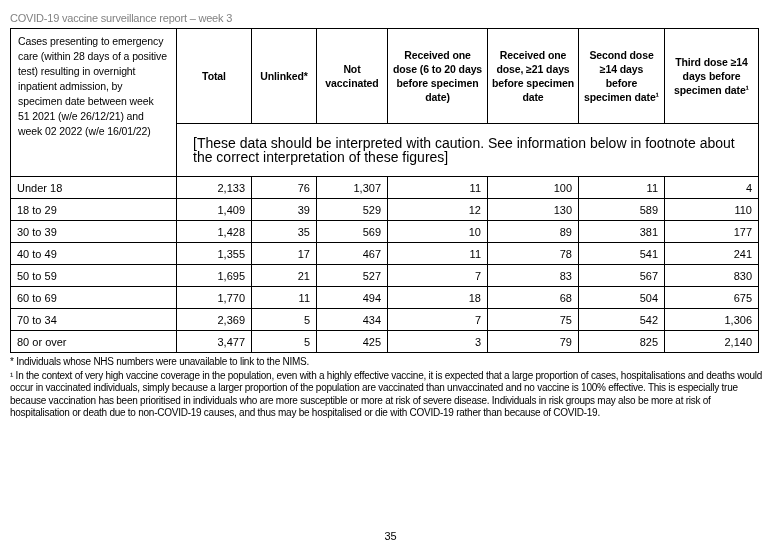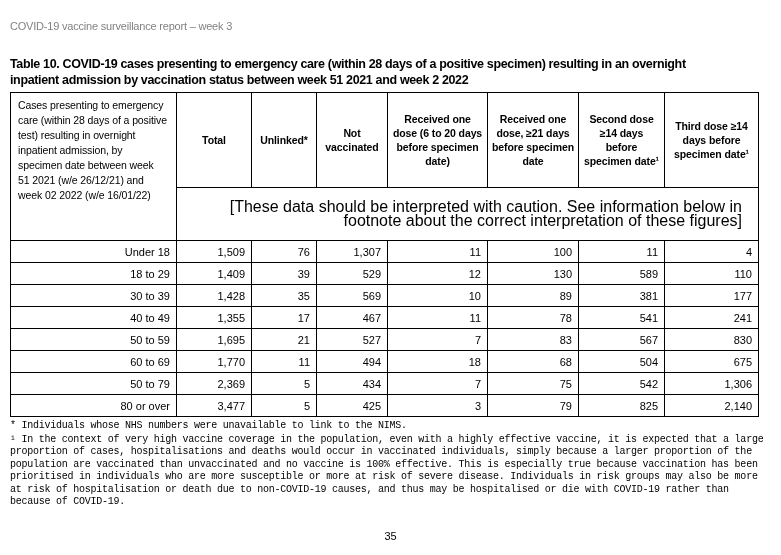--- a/index.html
+++ b/index.html
@@ -4,21 +4,21 @@
 <style>
   * { box-sizing: border-box; }
   html, body { margin: 0; padding: 0; background: #ffffff; }
   .page {
     position: relative;
     width: 781px;
     height: 555px;
     background: #ffffff;
     font-family: "Liberation Sans", sans-serif;
     color: #000000;
-    padding: 20px 10px 0 10px;
+    padding: 12px 10px 0 10px;
     overflow: hidden;
   }
   .running-header {
     color: #828282;
     font-size: 11px;
     letter-spacing: -0.2px;
   }
   .doc-title {
     margin-top: 24px;
     font-weight: bold;
@@ -55,36 +55,36 @@
     font-weight: bold;
     font-size: 10.5px;
     line-height: 14px;
     text-align: center;
     vertical-align: middle;
     padding: 2px 4px;
     height: 95px;
     letter-spacing: -0.1px;
   }
   td.caution {
-    font-size: 16px;
+    font-size: 14px;
     line-height: 14px;
-    text-align: right;
+    text-align: left;
     vertical-align: middle;
     height: 53px;
     padding: 2px 16px;
   }
   tr.datarow td {
     height: 22px;
     font-size: 11px;
     padding: 0 6px;
     vertical-align: middle;
   }
-  tr.datarow td.label { text-align: right; padding-left: 6px; }
+  tr.datarow td.label { text-align: left; padding-left: 6px; }
   tr.datarow td.num   { text-align: right; }
-  .footnotes { margin-top: 3px; width: 762px; font-family: Liberation Mono, monospace; }
+  .footnotes { margin-top: 3px; width: 762px; }
   .footnote {
     font-size: 10px;
     line-height: 12.5px;
     letter-spacing: -0.25px;
     margin: 0 0 1px 0;
   }
   .page-number {
     position: absolute;
     left: 0;
     bottom: 13px;
@@ -93,21 +93,20 @@
     font-size: 11px;
   }
 </style>
 </head>
 <body>
 
 <div class="page">
 
   <div class="running-header">COVID-19 vaccine surveillance report – week 3</div>
 
-  <div class="doc-title">Table 10. COVID-19 cases presenting to emergency care (within 28 days of a positive specimen) resulting in an overnight inpatient admission by vaccination status between week 51 2021 and week 2 2022</div>
 
 
   <table class="t10">
     <colgroup>
       <col style="width:166px">
       <col style="width:75px">
       <col style="width:65px">
       <col style="width:71px">
       <col style="width:100px">
       <col style="width:91px">
@@ -124,21 +123,21 @@
         <td class="colhead">Received one dose, ≥21 days before specimen date</td>
         <td class="colhead">Second dose ≥14 days before specimen date¹</td>
         <td class="colhead">Third dose ≥14 days before specimen date¹</td>
       </tr>
       <tr>
         <td class="caution" colspan="7">[These data should be interpreted with caution. See information below in footnote about the correct interpretation of these figures]</td>
       </tr>
 
       <tr class="datarow">
         <td class="label">Under 18</td>
-        <td class="num">1,509</td>
+        <td class="num">2,133</td>
         <td class="num">76</td>
         <td class="num">1,307</td>
         <td class="num">11</td>
         <td class="num">100</td>
         <td class="num">11</td>
         <td class="num">4</td>
       </tr>
       <tr class="datarow">
         <td class="label">18 to 29</td>
         <td class="num">1,409</td>
@@ -183,21 +182,21 @@
         <td class="label">60 to 69</td>
         <td class="num">1,770</td>
         <td class="num">11</td>
         <td class="num">494</td>
         <td class="num">18</td>
         <td class="num">68</td>
         <td class="num">504</td>
         <td class="num">675</td>
       </tr>
       <tr class="datarow">
-        <td class="label">50 to 79</td>
+        <td class="label">70 to 34</td>
         <td class="num">2,369</td>
         <td class="num">5</td>
         <td class="num">434</td>
         <td class="num">7</td>
         <td class="num">75</td>
         <td class="num">542</td>
         <td class="num">1,306</td>
       </tr>
       <tr class="datarow">
         <td class="label">80 or over</td>

